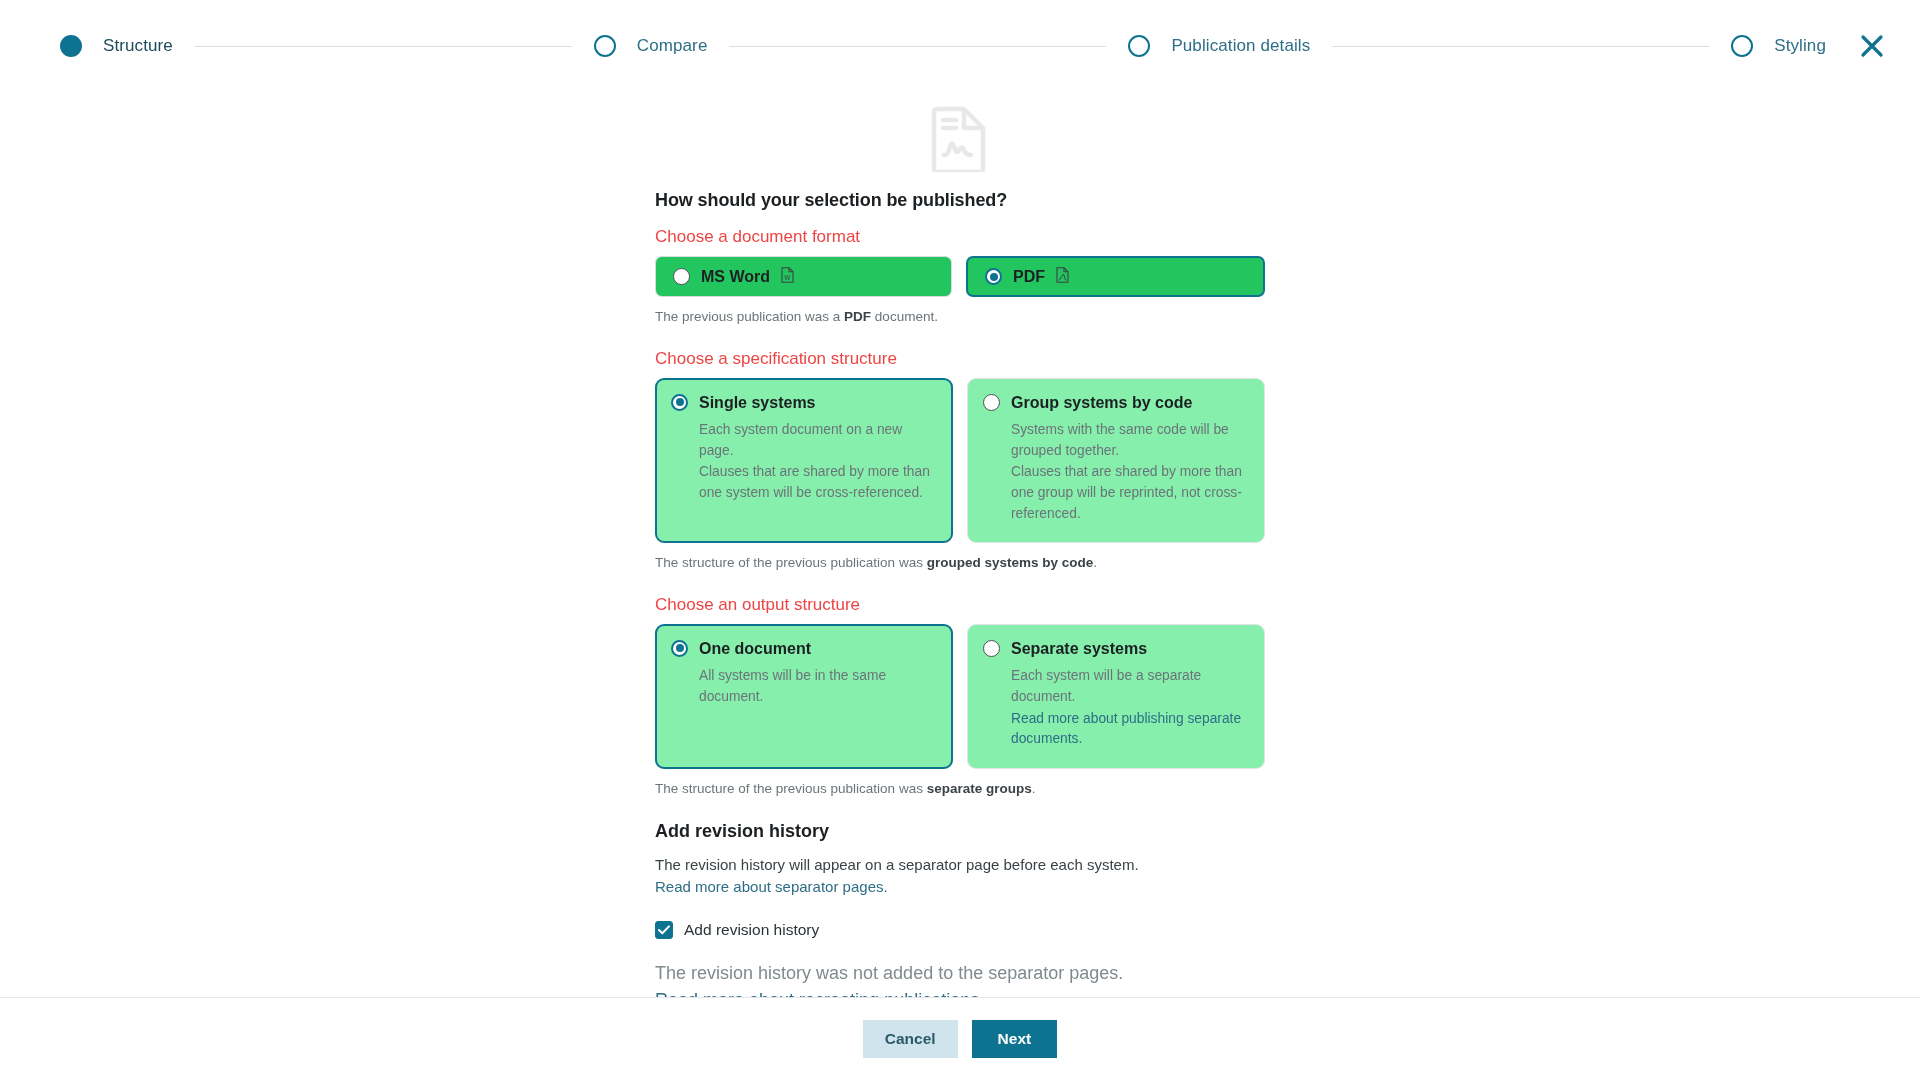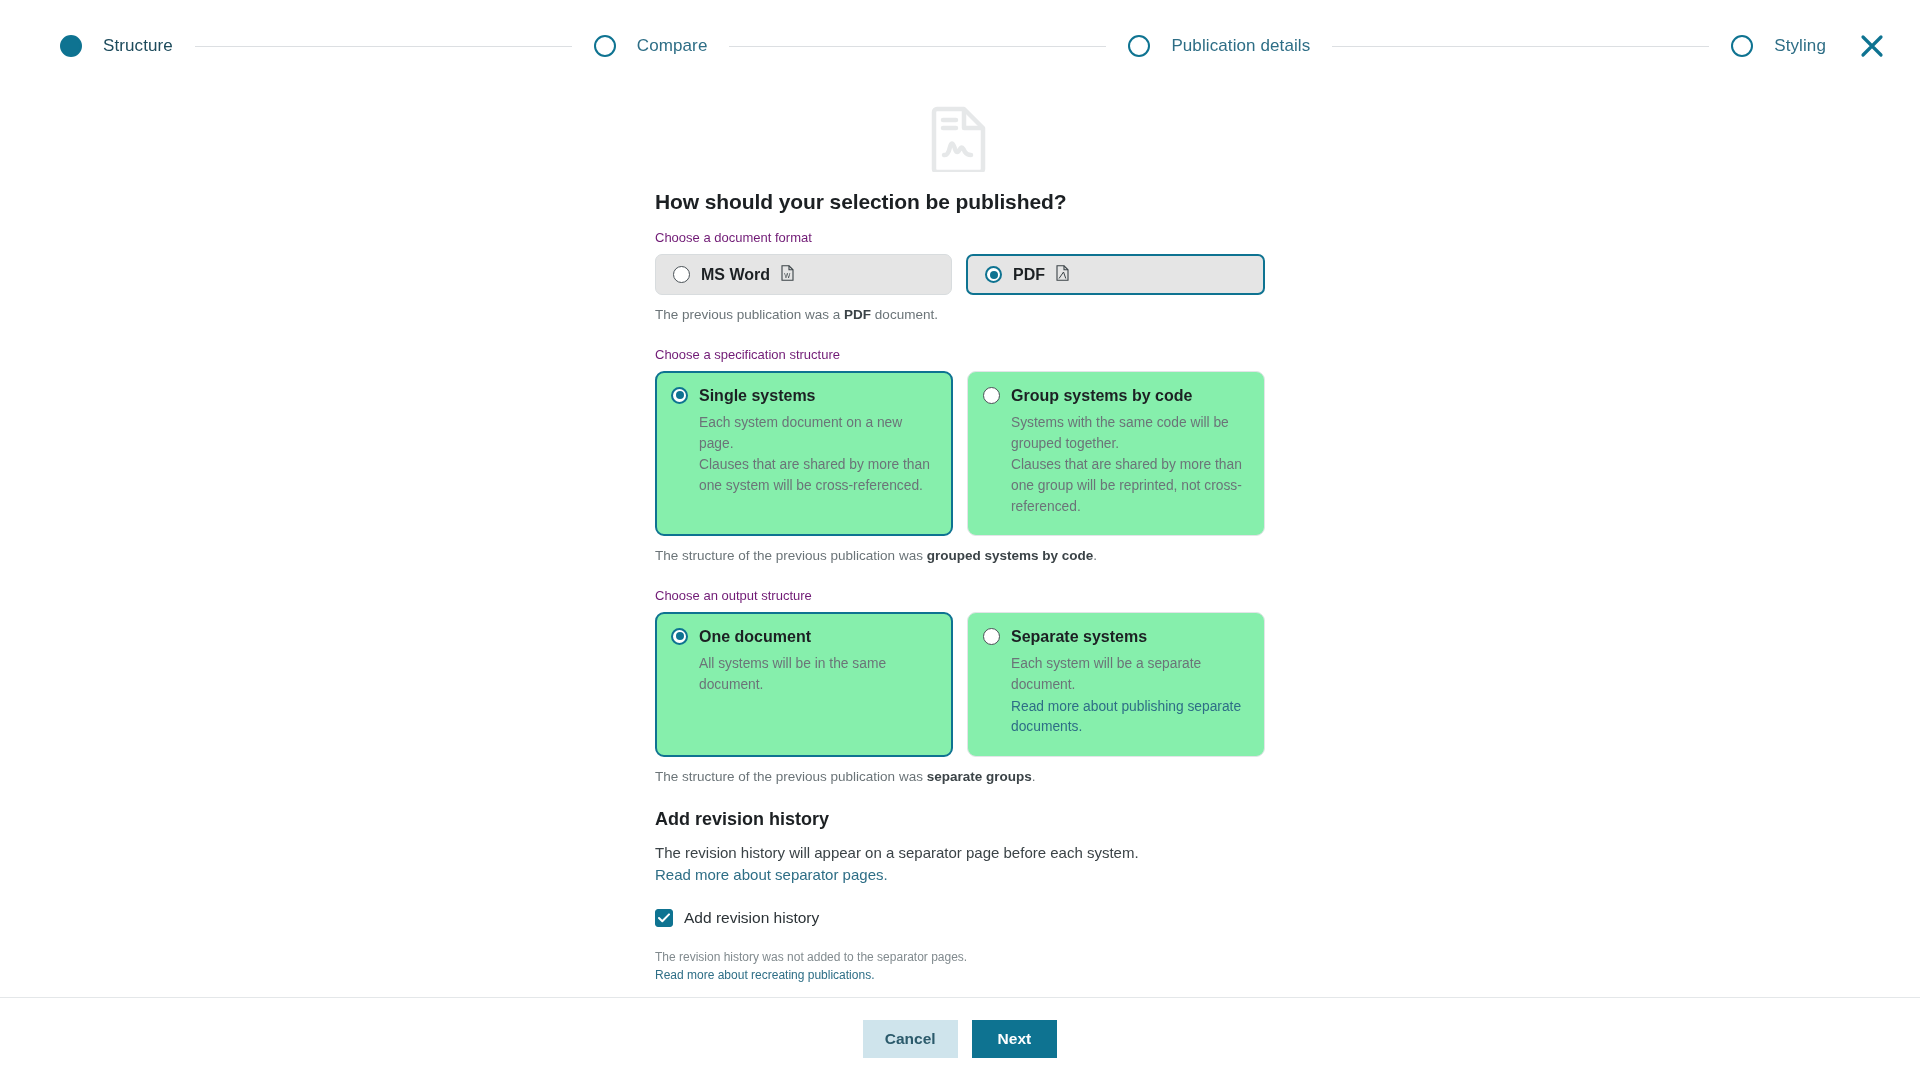--- a/index.html
+++ b/index.html
@@ -82,49 +82,49 @@
     padding-top: 14px;
   }
 
   .doc-icon-wrap {
     display: flex;
     justify-content: center;
     margin-bottom: 14px;
   }
 
   h1.headline {
-    font-size: 21px;
+    font-size: 18px;
     font-weight: bold;
     color: #1c2023;
     margin-bottom: 16px;
     letter-spacing: -.1px;
   }
 
   .field-label {
-    font-size: 13px;
-    color: #701a75;
+    font-size: 17px;
+    color: #ef4444;
     margin-bottom: 9px;
   }
 
   
   .pill-row {
     display: flex;
     gap: 14px;
   }
   .pill {
     flex: 1 1 0;
     height: 41px;
     border: 1px solid #d8dcde;
     border-radius: 7px;
     display: flex;
     align-items: center;
     gap: 11px;
     padding: 0 17px;
     cursor: pointer;
-    background: #e5e5e5;
+    background: #22c55e;
   }
   .pill.selected {
     border: 2px solid #0e7391;
   }
   .pill-text {
     font-size: 16px;
     font-weight: bold;
     color: #1c2023;
   }
 
@@ -243,21 +243,21 @@
     align-items: center;
     justify-content: center;
     cursor: pointer;
   }
   .cb-label {
     font-size: 15.5px;
     color: #2b3236;
   }
   .foot-note {
     margin-top: 21px;
-    font-size: 12px;
+    font-size: 18px;
     color: #818a8e;
     line-height: 1.5;
   }
   .foot-note a { color: #2e6e86; text-decoration: none; }
 
   
   .footer {
     position: absolute;
     bottom: 0; left: 0;
     width: 1920px;

